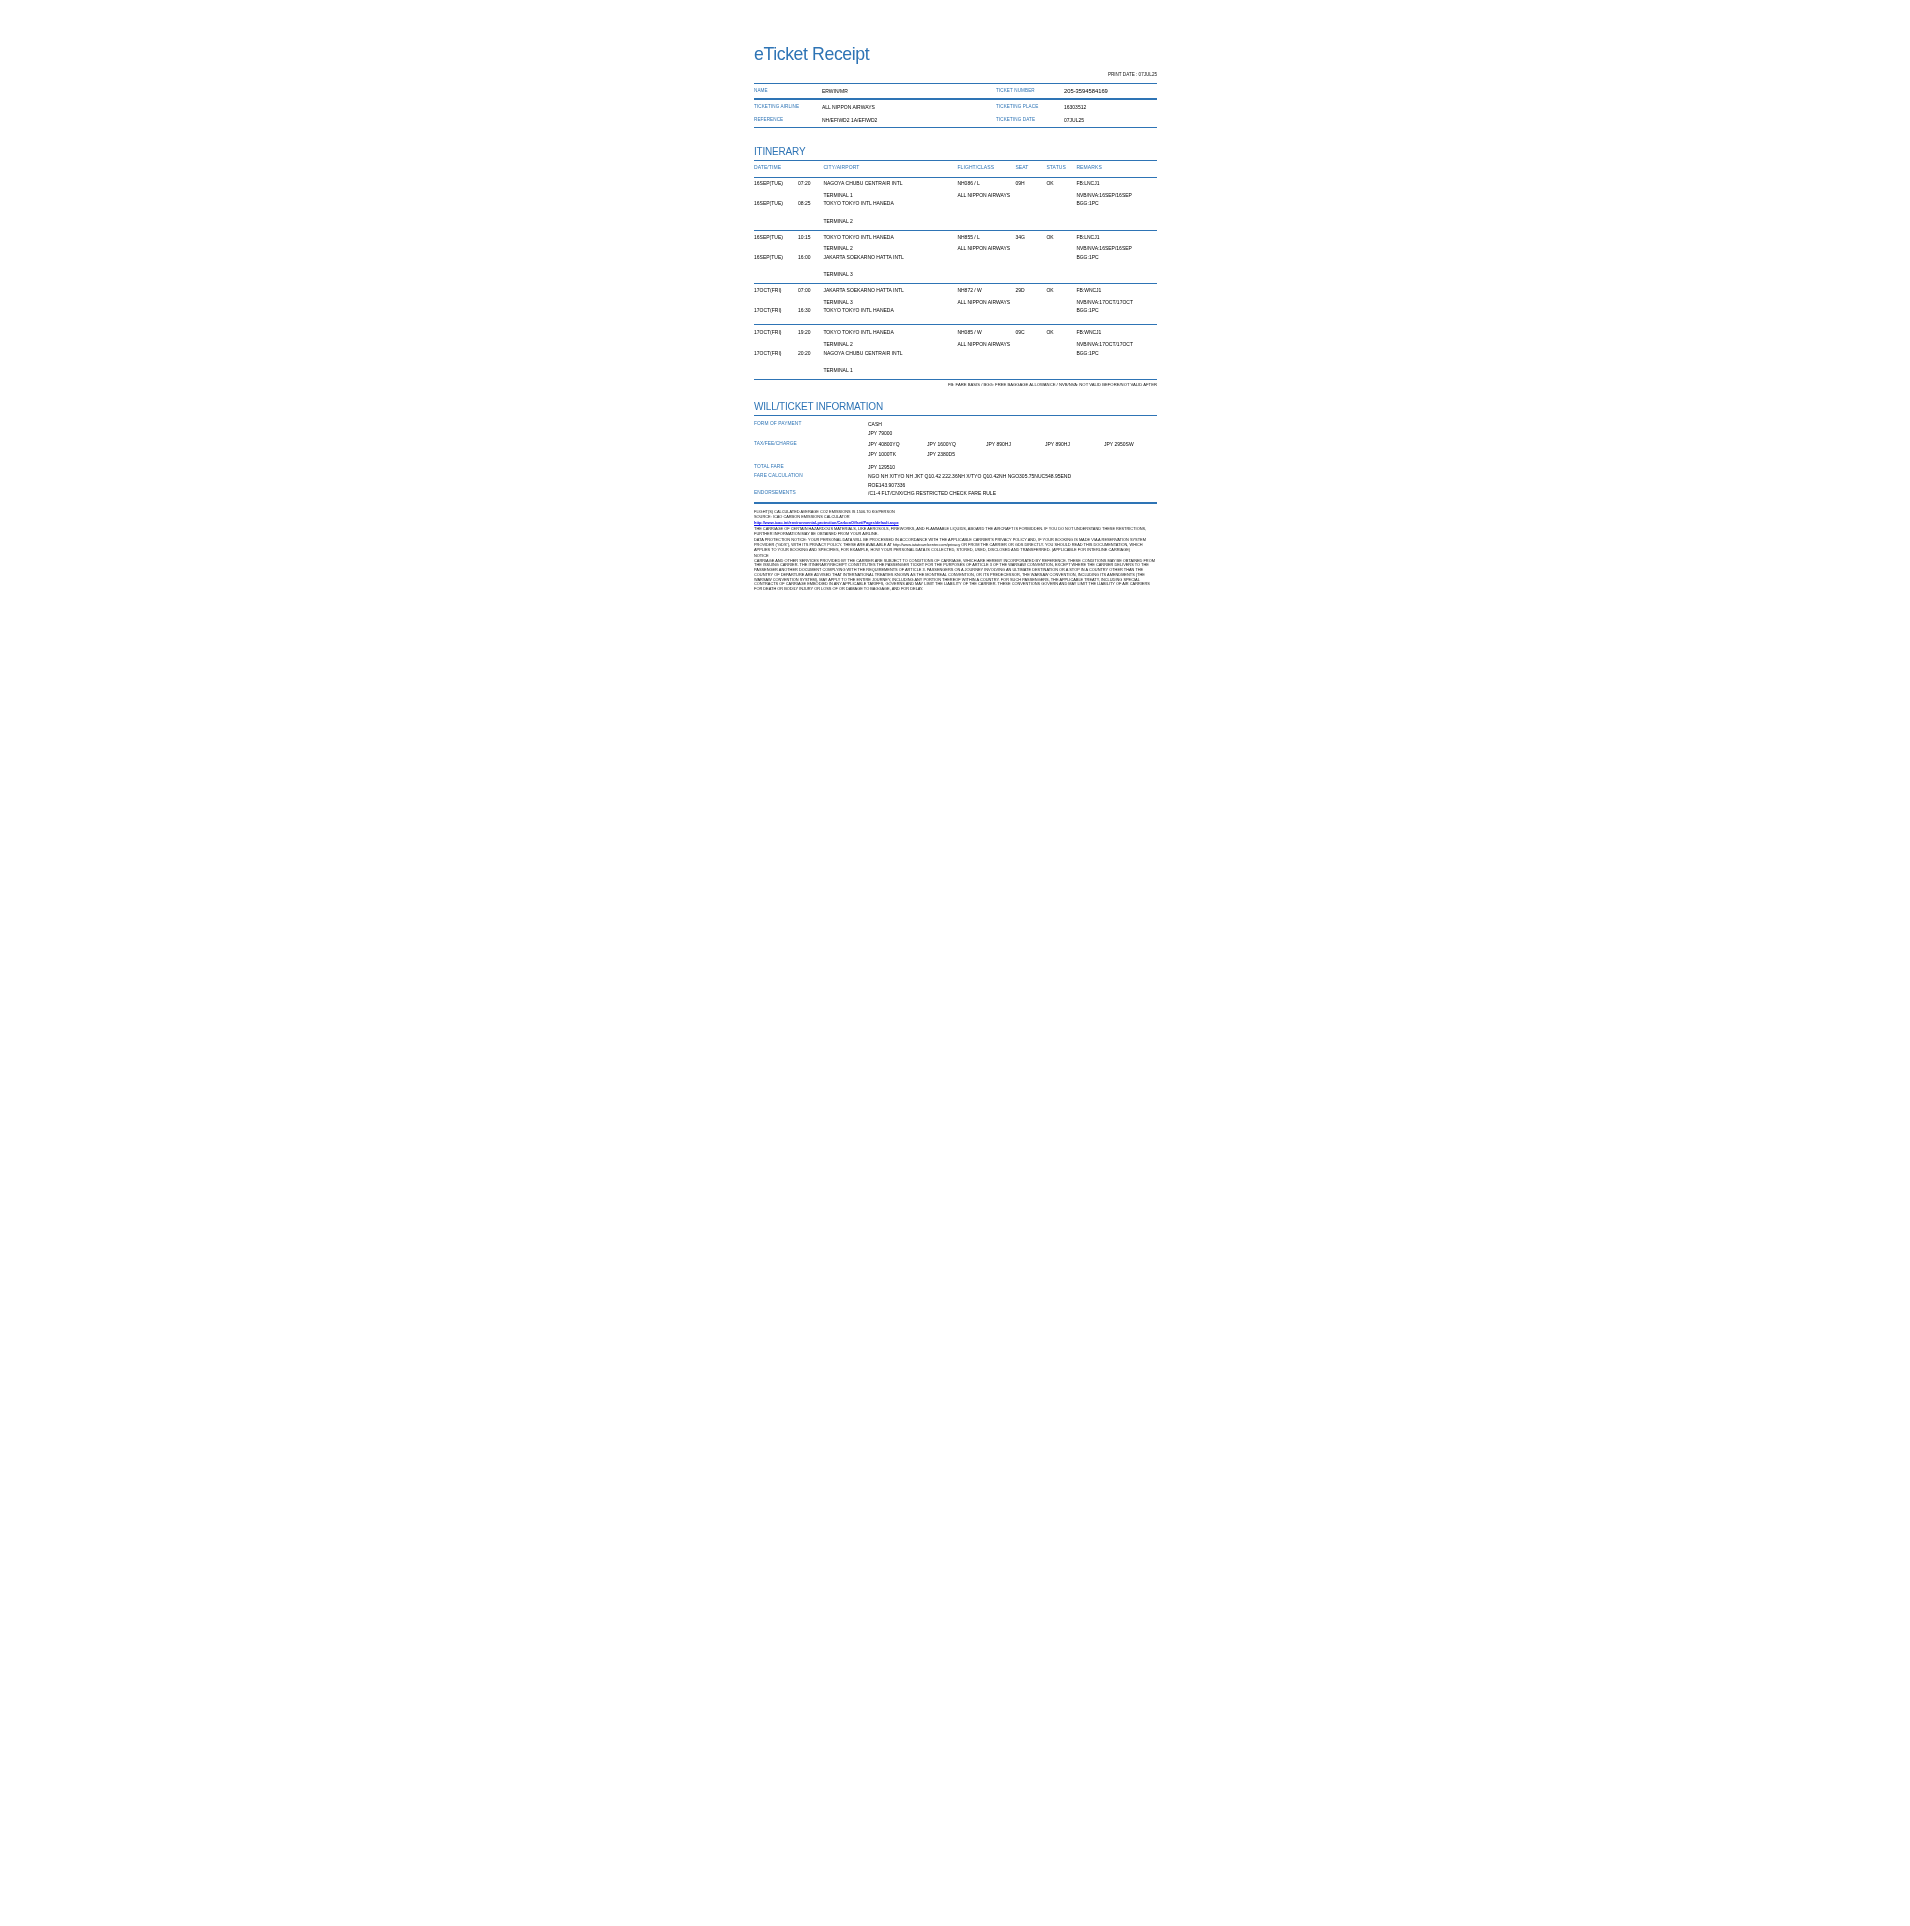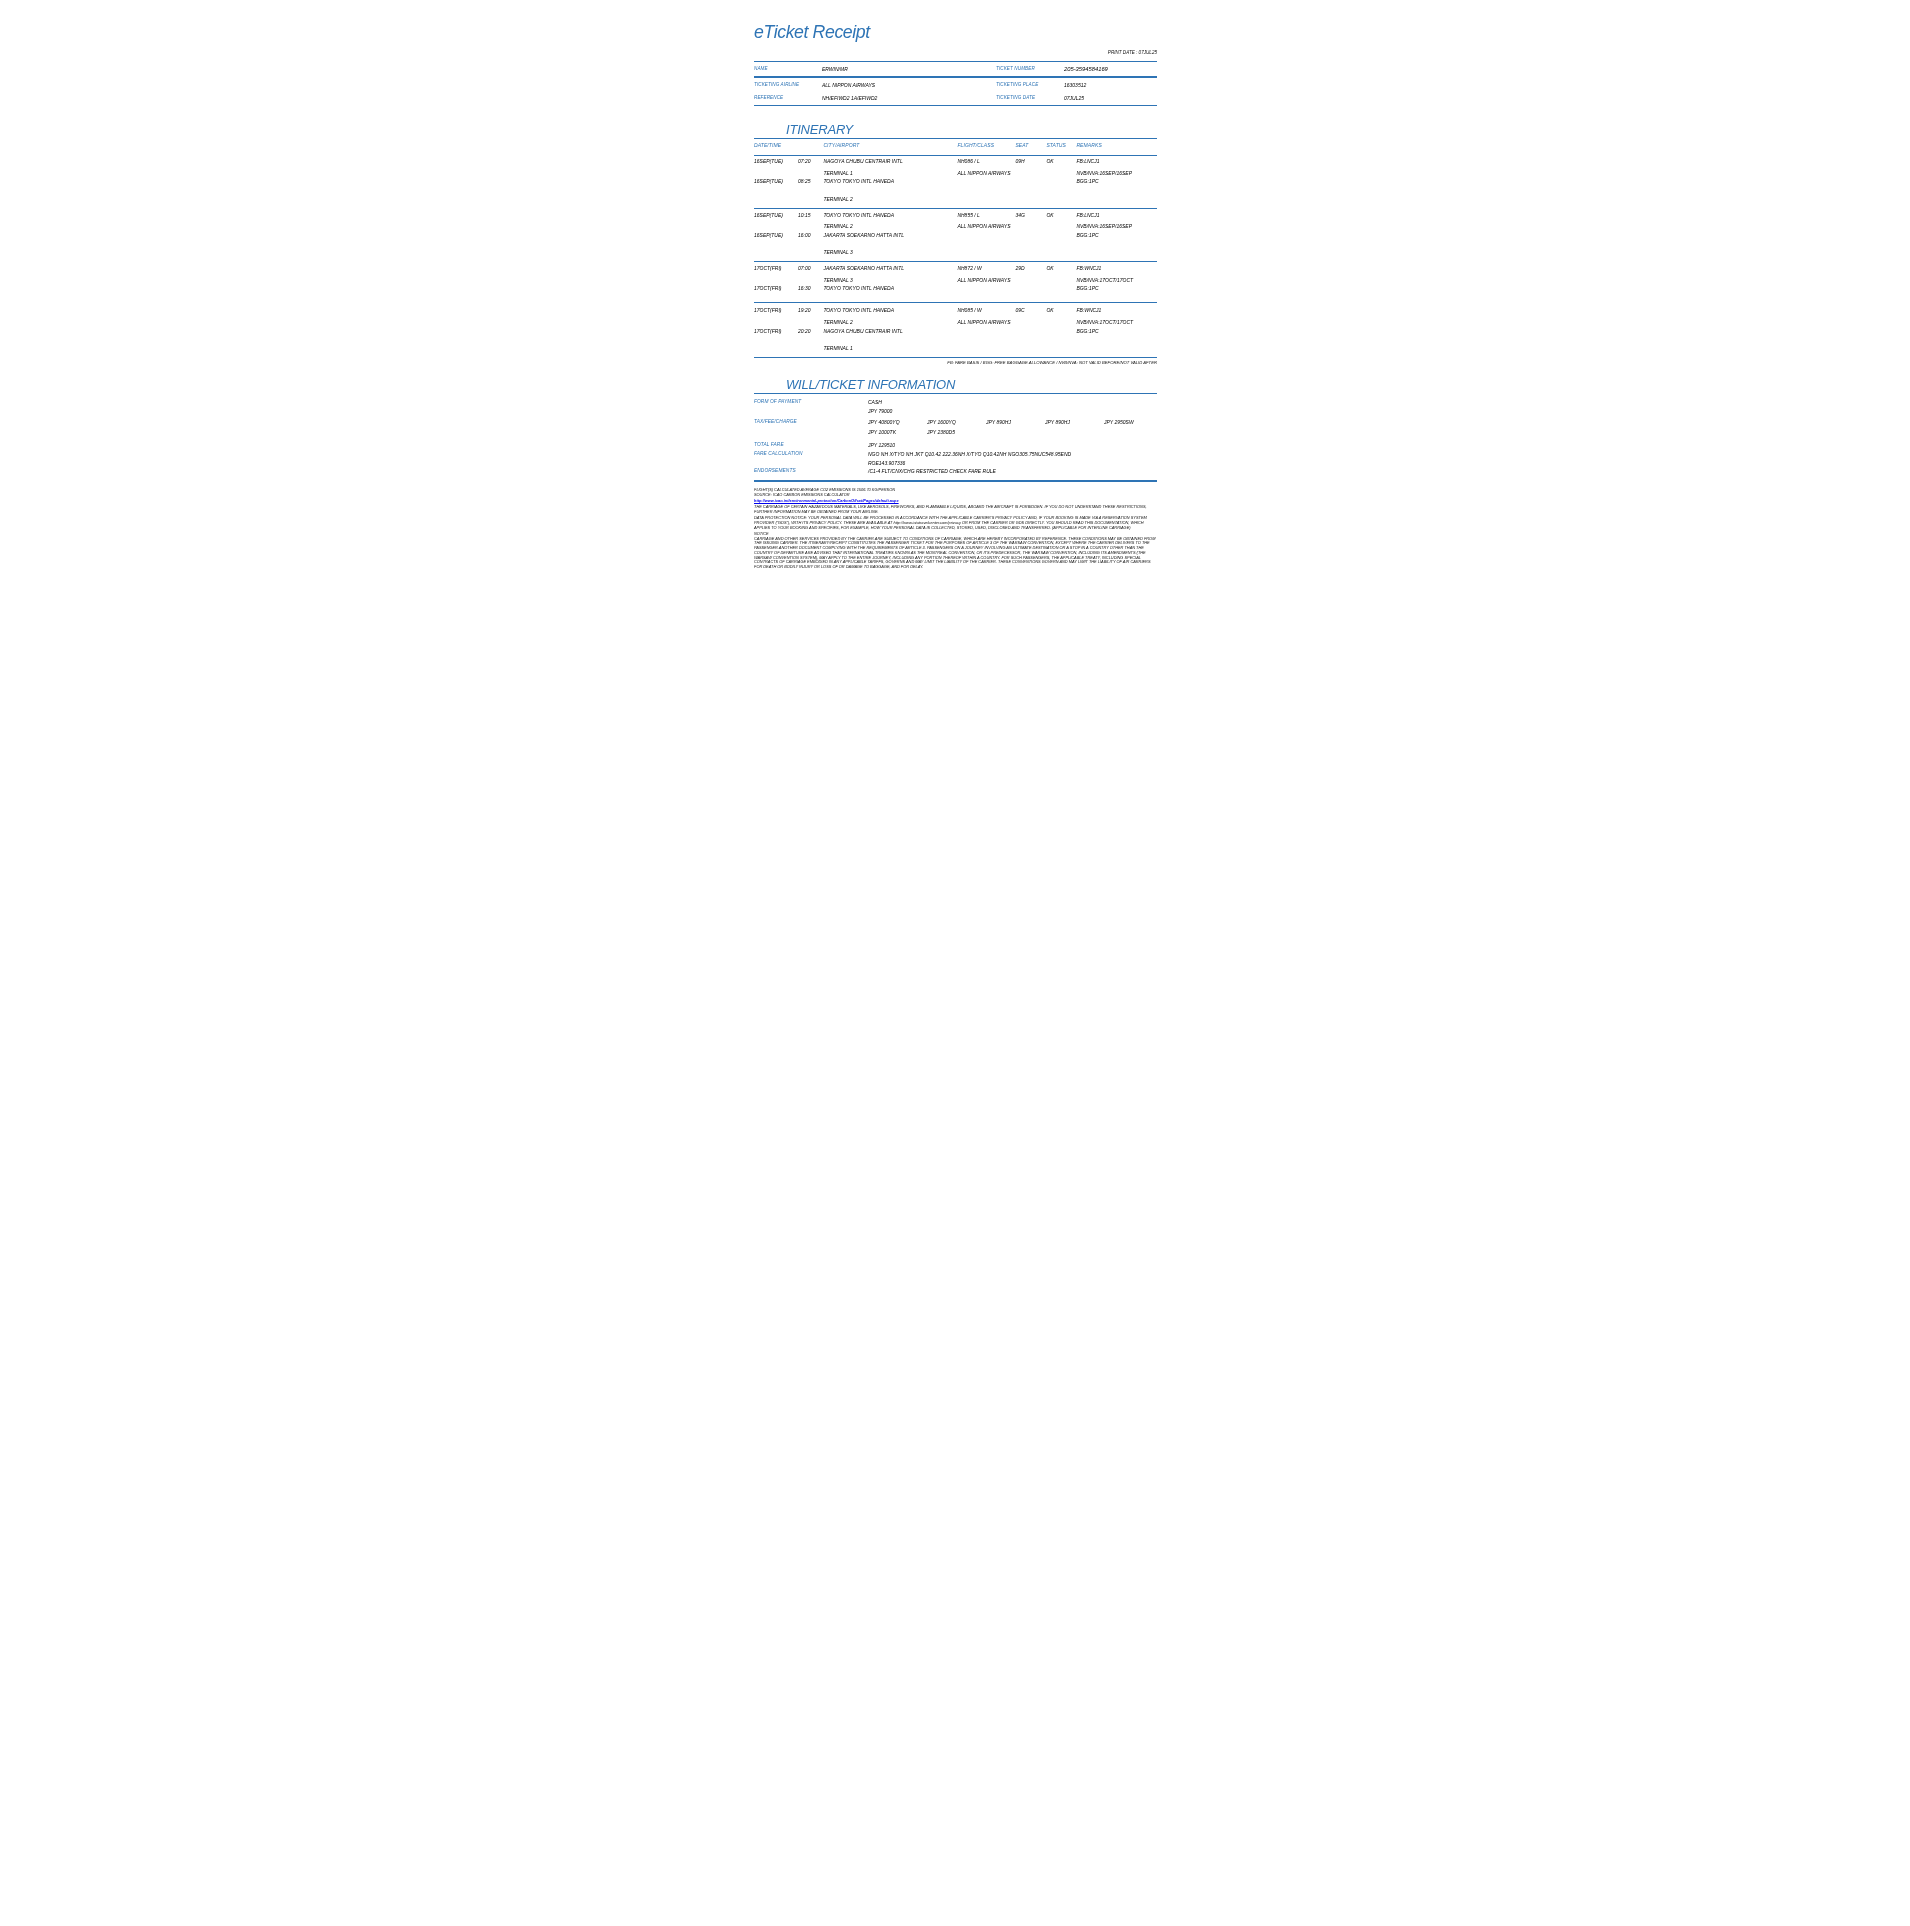--- a/index.html
+++ b/index.html
@@ -5,23 +5,22 @@
   html,body{margin:0;padding:0;background:#ffffff;}
   .page{
     position:relative;
     width:478px;
     height:676px;
     margin:0 auto;
     background:#ffffff;
     font-family:"Liberation Sans","DejaVu Sans",sans-serif;
     color:#000000;
     box-sizing:border-box;
-    padding:17px 37px 0 38px;
+    padding:39px 37px 0 38px;
     overflow:hidden;
-    font-style:italic;
   }
   .doc-title{
     margin-top:6.2px;
     font-size:17.7px;
     line-height:19.6px;
     font-weight:300;
     color:#2e74b5;
     letter-spacing:-0.4px;
   }
   .print-date{
@@ -43,26 +42,25 @@
     line-height:6.2px;
   }
   .info-row .lbl{color:#2e74b5;font-size:4.6px;letter-spacing:0.1px;}
   .info-row .val{color:#000;}
   .val-big{font-size:5.8px;}
   .row-name{padding:3.9px 0 3.9px 0;}
   .row-airline{padding-top:4.6px;}
   .row-reference{padding-top:6.5px;padding-bottom:3.5px;}
   
   .section-heading{
-    font-size:13px;
+    font-size:10px;
     line-height:12.3px;
     font-weight:300;
     color:#2e74b5;
     letter-spacing:-0.2px;
-    margin-left:32px;
   }
   .itin-heading{margin-top:18px;}
   .fare-heading{margin-top:14px;}
   
   .irow{
     display:grid;
     grid-template-columns:44px 25.4px 134px 58px 31px 30px 81px;
     font-size:5px;
     line-height:6.2px;
   }

